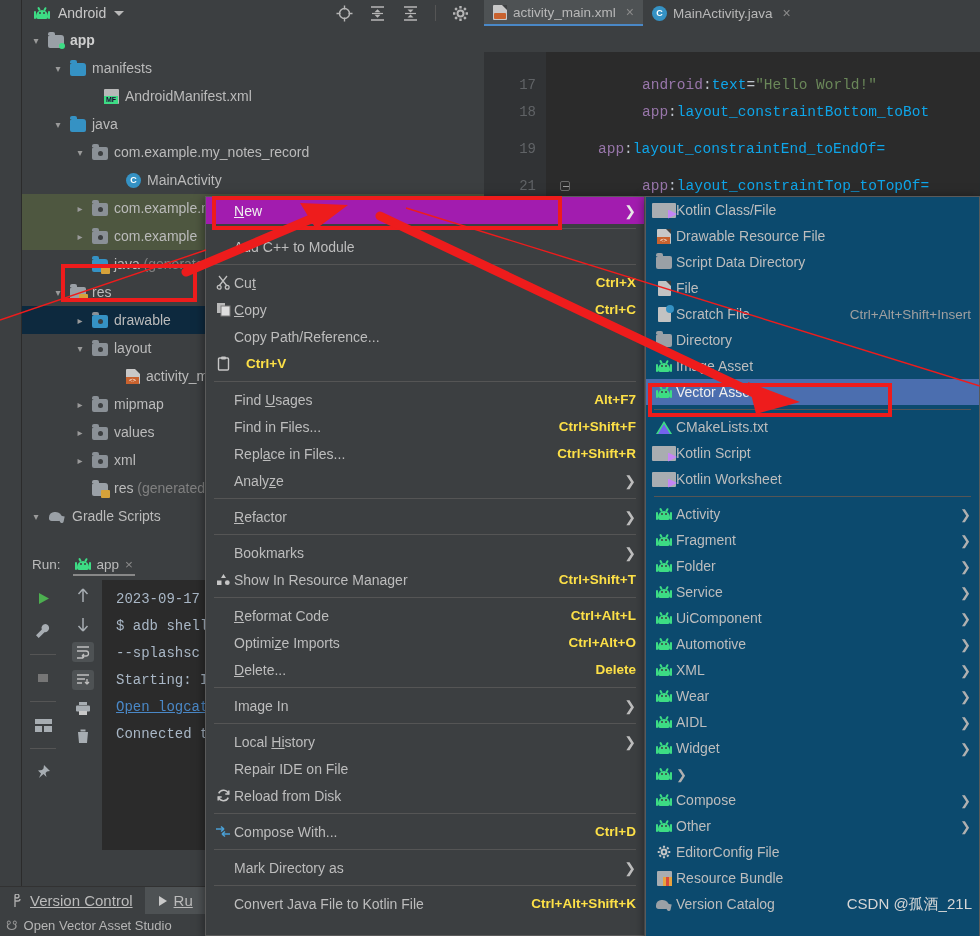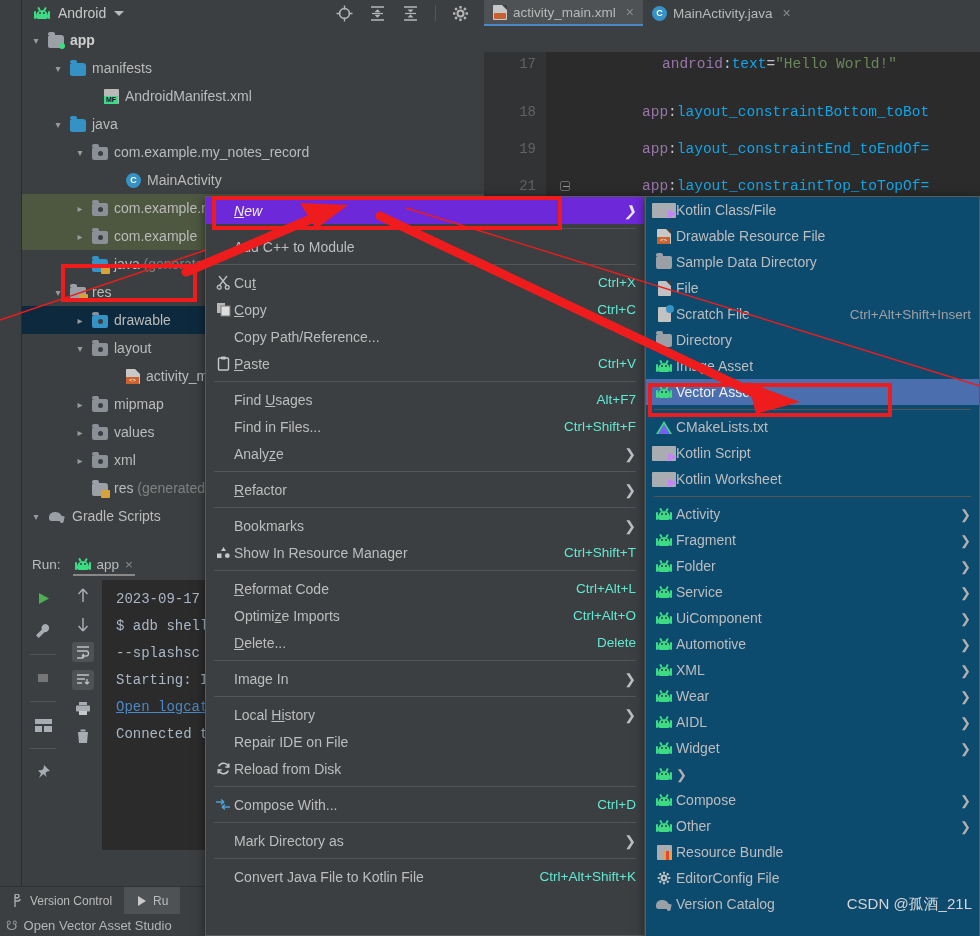--- a/index.html
+++ b/index.html
@@ -104,35 +104,35 @@
   .run-gut1 { width:42px; background:#3c3f41; display:flex; flex-direction:column; align-items:center; padding-top:8px; gap:13px; }
   .run-gut2 { width:38px; background:#3c3f41; display:flex; flex-direction:column; align-items:center; padding-top:6px; gap:8px; }
   .run-console { flex:1; background:#2b2b2b; padding:6px 0 0 14px; font-family:"Liberation Mono", monospace; font-size:14px; color:#a9b7c6; line-height:27px; white-space:nowrap; overflow:hidden;}
   .run-console .link { color:#4a88c7; text-decoration:underline; }
   .gut-btn { width:22px;height:20px; display:flex;align-items:center;justify-content:center; color:#a7a7a7; }
   .gut-btn.box { background:#4e5254; border-radius:3px; }
   .gut-div { width:26px;height:1px;background:#555; }
 
   
   .bottombar { position:absolute; left:0; top:886px; width:980px; height:28px; background:#3c3f41; display:flex; align-items:center; gap:0; border-top:1px solid #323232;}
-  .bb-item { display:flex; align-items:center; gap:6px; padding:0 12px; height:28px; font-size:12px; color:#bbb; }
+  .bb-item { display:flex; align-items:center; gap:6px; padding:0 12px; height:28px; font-size:15px; color:#bbb;text-decoration:underline; }
   .bb-item.active { background:#4e5254; }
   .statusbar { position:absolute; left:0; top:914px; width:980px; height:22px; background:#3c3f41; display:flex; align-items:center; padding-left:6px; font-size:13px; color:#b5b5b5; }
 
   
   .ctxmenu {
     position:absolute; left:205px; top:196px; width:440px; height:740px;
     background:#3c3f41; border:1px solid #5a5a5a; box-shadow:0 2px 10px rgba(0,0,0,.5);
     font-size:14px; color:#bdbdbd;
   }
   .mi { height:27px; display:flex; align-items:center; padding:0 8px 0 6px; position:relative; }
   .mi .micon { width:22px; display:flex; align-items:center; justify-content:center; flex:0 0 22px;}
   .mi .mlbl { flex:1; white-space:nowrap; }
-  .mi .mkey { color:#5eead4; font-size:13.5px; margin-left:12px; white-space:nowrap;}
-  .mi.hl { background:#6d28d9; color:#f0f0f0;font-style:italic; }
+  .mi .mkey { color:#fde047; font-size:13.5px; margin-left:12px; white-space:nowrap;font-weight:bold;}
+  .mi.hl { background:#a21caf; color:#f0f0f0; }
   .msep { height:1px; background:#555; margin:4px 8px; }
   .u { text-decoration:underline; }
 
   
   .submenu {
     position:absolute; left:645px; top:196px; width:335px; height:793px;
     background:#0c4a6e; border:1px solid #5a5a5a; box-shadow:0 2px 10px rgba(0,0,0,.5);
     font-size:14px; color:#bdbdbd;
   }
   .si { height:26px; display:flex; align-items:center; padding:0 8px 0 6px; }
@@ -226,31 +226,31 @@
       <span class="ic-class">C</span>
       <span>MainActivity.java</span>
       <span class="x">×</span>
     </div>
   </div>
 
   <div class="editor">
     <div class="ed-breadcrumb"></div>
     <div class="ed-gutter"></div>
     <div style="position:absolute;left:0;top:30px;width:496px;">
-      <div style="display:flex;align-items:flex-start;height:37px;gap:20px;">
+      <div style="display:flex;align-items:flex-end;height:37px;">
         <span class="ln" style="width:62px">17</span>
         <span class="code-line" style="margin-left:96px"><span class="c-attr">android</span><span class="c-eq">:</span><span class="c-name">text</span><span class="c-eq">=</span><span class="c-str">"Hello World!"</span></span>
       </div>
       <div style="display:flex;align-items:center;height:37px;">
         <span class="ln" style="width:62px">18</span>
         <span class="code-line" style="margin-left:96px"><span class="c-attr">app</span><span class="c-eq">:</span><span class="c-name">layout_constraintBottom_toBot</span></span>
       </div>
       <div style="display:flex;align-items:center;height:37px;">
         <span class="ln" style="width:62px">19</span>
-        <span class="code-line" style="margin-left:96px"><span class="c-attr">app</span><span class="c-eq">:</span><span class="c-name">layout_constraintEnd_toEndOf=</span></span>
+        <span class="code-line" style="margin-left:52px"><span class="c-attr">app</span><span class="c-eq">:</span><span class="c-name">layout_constraintEnd_toEndOf=</span></span>
       </div>
       <div style="display:flex;align-items:center;height:37px;position:relative;">
         <span class="ln" style="width:62px">21</span>
         <span class="fold-mark"></span>
         <span class="code-line" style="margin-left:96px"><span class="c-attr">app</span><span class="c-eq">:</span><span class="c-name">layout_constraintTop_toTopOf=</span></span>
       </div>
     </div>
   </div>
 
   <div class="project">
@@ -536,34 +536,38 @@
       <span class="micon"></span>
       <span class="mlbl">Copy Path/Reference...</span>
     </div>
     <div class="mi">
       <span class="micon">
           <svg width="15" height="15" viewBox="0 0 15 15">
             <rect x="2.5" y="2" width="10" height="12" rx="1" fill="none" stroke="#c6c6c6" stroke-width="1.4"></rect>
             <rect x="5" y="0.5" width="5" height="3" rx="1" fill="#c6c6c6"></rect>
           </svg>
         </span>
-      <span class="mlbl"><span class="u">P</span>aste</span>
       <span class="mkey">Ctrl+V</span>
     </div>
     <div class="msep"></div>
 
     <div class="mi">
       <span class="micon"></span>
       <span class="mlbl">Find <span class="u">U</span>sages</span>
       <span class="mkey">Alt+F7</span>
     </div>
     <div class="mi">
       <span class="micon"></span>
       <span class="mlbl">Find in Files...</span>
       <span class="mkey">Ctrl+Shift+F</span>
+    </div>
+    <div class="mi">
+      <span class="micon"></span>
+      <span class="mlbl">Repl<span class="u">a</span>ce in Files...</span>
+      <span class="mkey">Ctrl+Shift+R</span>
     </div>
     <div class="mi">
       <span class="micon"></span>
       <span class="mlbl">Analy<span class="u">z</span>e</span>
       <span class="schev">❯</span>
     </div>
     <div class="msep"></div>
 
     <div class="mi">
       <span class="micon"></span>
@@ -670,21 +674,21 @@
     <div class="si">
       <span class="sicon">
           <span class="ic-drawable"></span>
         </span>
       <span class="slbl">Drawable Resource File</span>
     </div>
     <div class="si">
       <span class="sicon">
           <span class="ic-plainfolder"></span>
         </span>
-      <span class="slbl">Sample Data Directory</span>
+      <span class="slbl">Script Data Directory</span>
     </div>
     <div class="si">
       <span class="sicon">
           <span class="ic-file"></span>
         </span>
       <span class="slbl">File</span>
     </div>
     <div class="si">
       <span class="sicon">
           <span class="ic-scratch"></span>
@@ -930,40 +934,40 @@
             <span class="antR"></span>
             <span class="armL"></span>
             <span class="armR"></span>
             <span class="body"></span>
             <span class="eyeL"></span>
             <span class="eyeR"></span>
           </span>
         </span>
       <span class="slbl">Other</span>
       <span class="schev">❯</span>
-    </div>
-    <div class="si">
-      <span class="sicon">
-          <span class="ic-bundle"></span>
-        </span>
-      <span class="slbl">Resource Bundle</span>
     </div>
     <div class="si">
       <span class="sicon">
           <svg class="ic-gear-sm" viewBox="0 0 14 14">
             <circle cx="7" cy="7" r="2.4" fill="none" stroke="#c6c6c6" stroke-width="2"></circle>
             <g stroke="#c6c6c6" stroke-width="2.2">
               <path d="M7 0.7v2M7 11.3v2M0.7 7h2M11.3 7h2M2.5 2.5l1.4 1.4M10.1 10.1l1.4 1.4M11.5 2.5l-1.4 1.4M3.9 10.1l-1.4 1.4"></path>
             </g>
           </svg>
         </span>
       <span class="slbl">EditorConfig File</span>
     </div>
     <div class="si">
       <span class="sicon">
+          <span class="ic-bundle"></span>
+        </span>
+      <span class="slbl">Resource Bundle</span>
+    </div>
+    <div class="si">
+      <span class="sicon">
           <span class="ic-elephant"></span>
         </span>
       <span class="slbl">Version Catalog</span>
     </div>
   </div>
 
   <div class="watermark">CSDN @孤酒_21L</div>
 
   <svg class="anno" viewBox="0 0 980 936">
 

